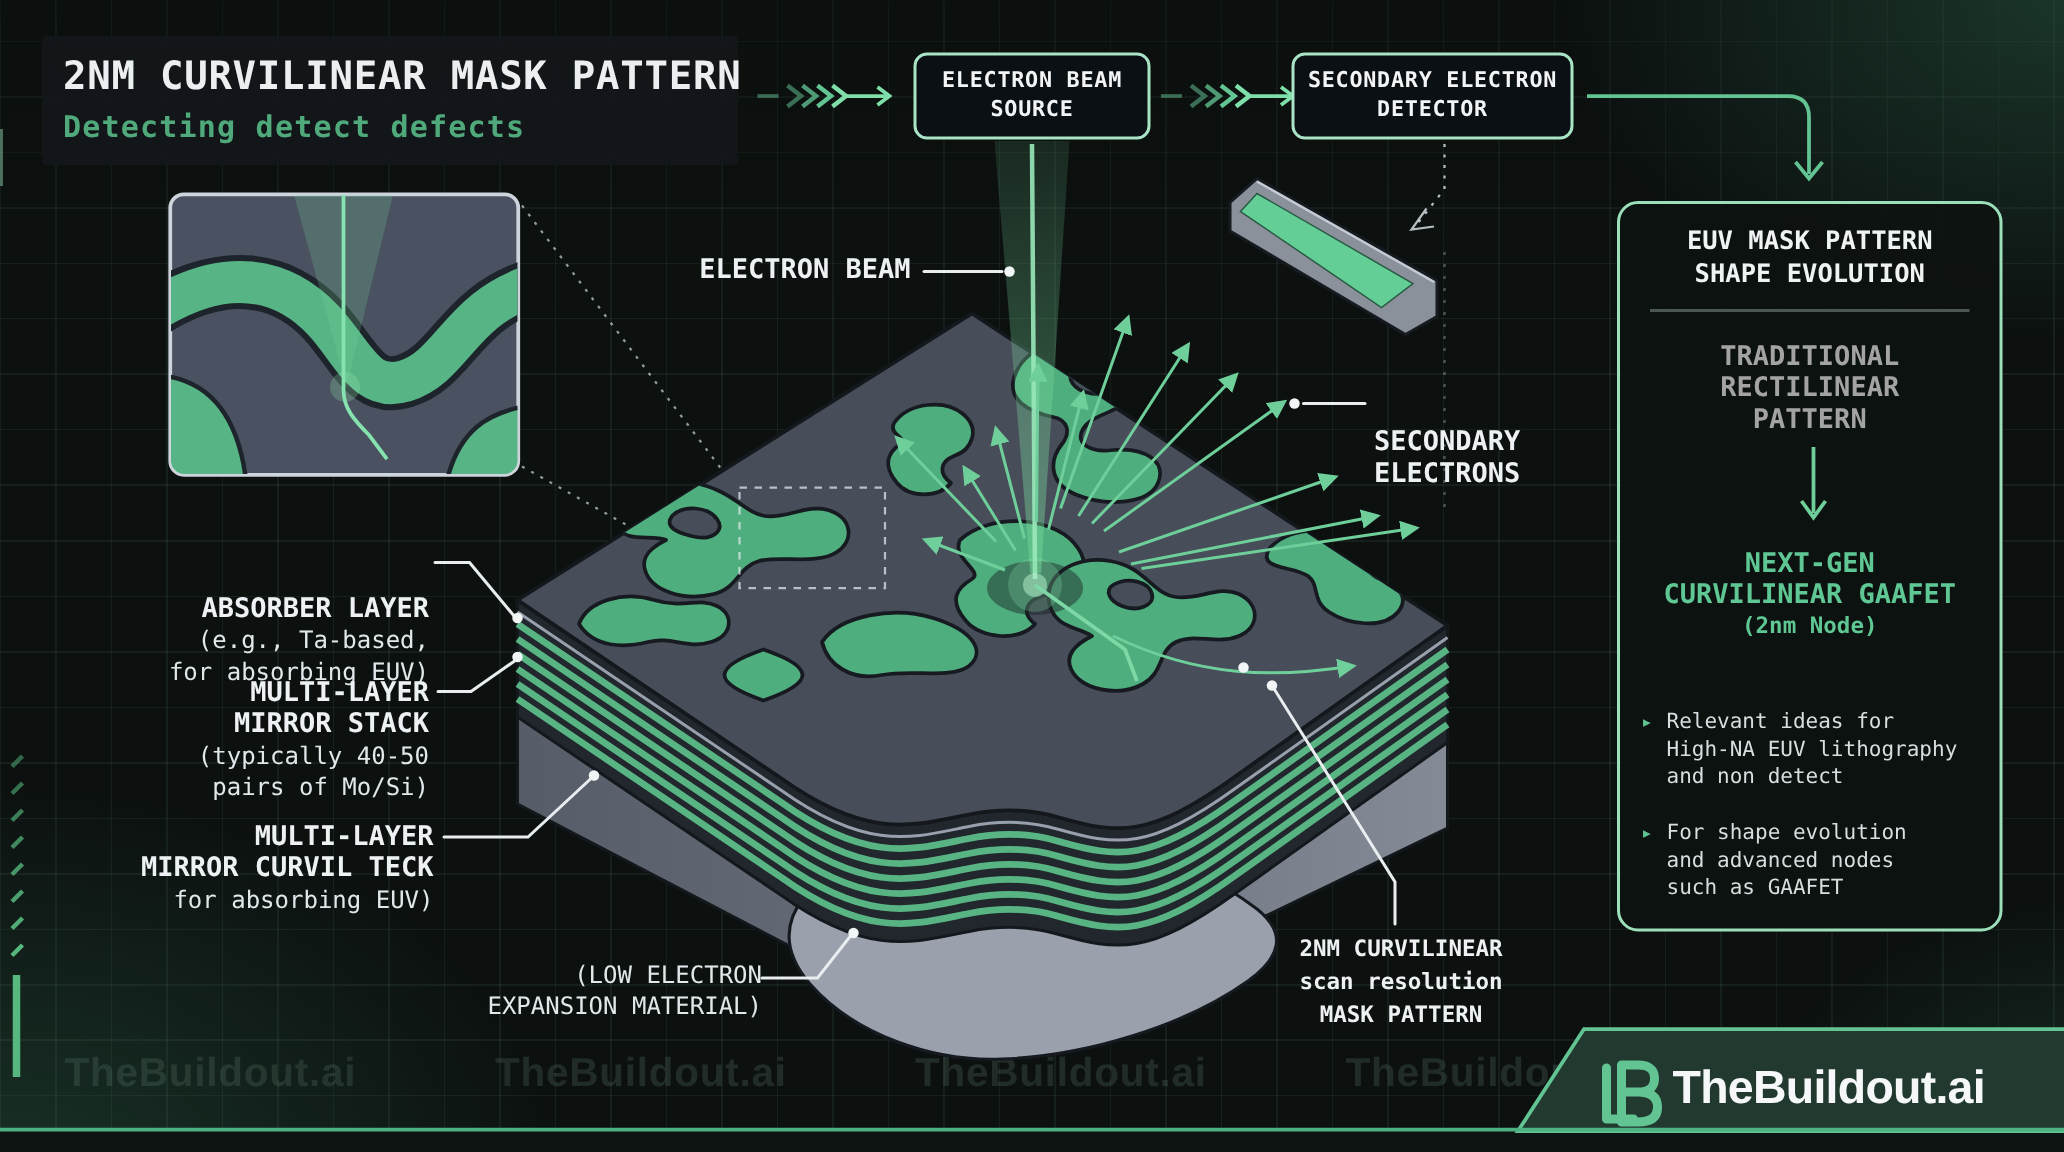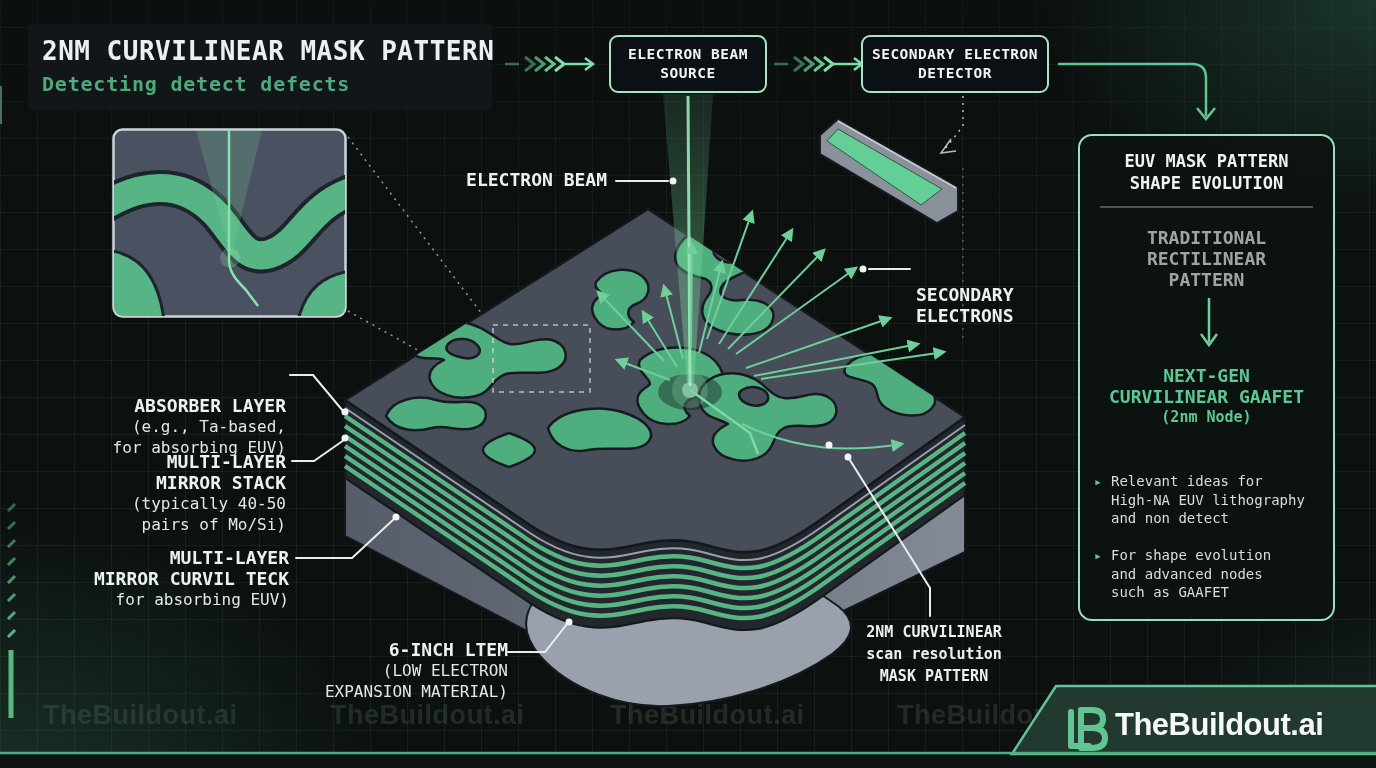--- a/index.html
+++ b/index.html
@@ -317,21 +317,20 @@
   <div class="sub">pairs of Mo/Si)</div>
 </div>
 
 <div id="lbl-curvilteck" class="abs callout r">
   <div class="main">MULTI-LAYER</div>
   <div class="main">MIRROR CURVIL TECK</div>
   <div class="sub">for absorbing EUV)</div>
 </div>
 
 <div id="lbl-ltem" class="abs callout r">
-  <div class="main">6-INCH LTEM</div>
   <div class="sub">(LOW ELECTRON</div>
   <div class="sub">EXPANSION MATERIAL)</div>
 </div>
 
 <div id="lbl-maskpat" class="abs callout c">
   <div class="main">2NM CURVILINEAR</div>
   <div class="main">scan resolution</div>
   <div class="main">MASK PATTERN</div>
 </div>
 

